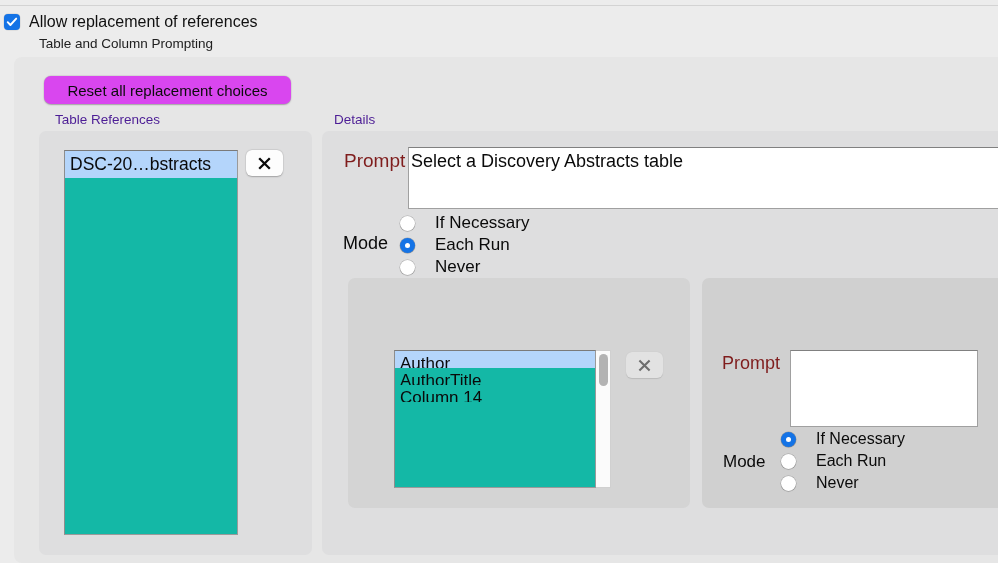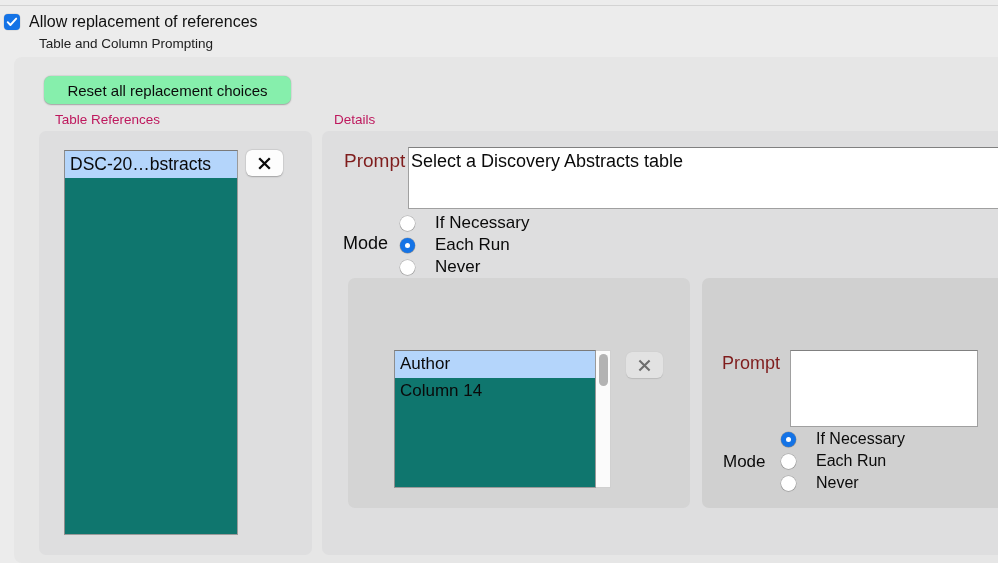--- a/index.html
+++ b/index.html
@@ -58,35 +58,35 @@
     position: absolute;
     left: 14px; top: 57px;
     width: 1000px; height: 506px;
     background: #e6e6e6;
     border-radius: 8px;
   }
   .reset-button {
     position: absolute;
     left: 44px; top: 76px;
     width: 247px; height: 28px;
-    background: #86efac;
+    background: #d946ef;
     border: none;
     border-radius: 7px;
     box-shadow: 0 0.5px 1.5px rgba(0,0,0,.28), 0 0 0 0.5px rgba(0,0,0,.04);
     font-family: "Liberation Sans", sans-serif;
     font-size: 15px;
     color: #0b0b0b;
     padding: 0;
     cursor: default;
   }
 
   .group-caption {
     position: absolute;
     font-size: 13.5px;
-    color: #be185d;
+    color: #4c1d95;
     white-space: nowrap;
   }
   .cap-table-refs { left: 55px; top: 112px; }
   .cap-details-1  { left: 334px; top: 112px; }
   .cap-col-refs   { left: 387px; top: 314px; }
   .cap-details-2  { left: 716px; top: 314px; }
 
   
   .sub-panel {
     position: absolute;
@@ -94,36 +94,36 @@
     border-radius: 7px;
   }
   .panel-table-refs { left: 39px;  top: 131px; width: 273px; height: 424px; }
   .panel-details-1  { left: 322px; top: 131px; width: 690px; height: 424px; }
   .panel-col-refs   { left: 348px; top: 278px; width: 342px; height: 230px; background:#d4d4d4; }
   .panel-details-2  { left: 702px; top: 278px; width: 312px; height: 230px; background:#d0d0d0; }
 
   
   .listbox {
     position: absolute;
-    background: #0f766e;
+    background: #14b8a6;
     border: 1px solid #9a9a9a;
     border-top-color: #7a7a7a;
     border-left-color: #8d8d8d;
     box-sizing: border-box;
     overflow: hidden;
   }
   .list-table { left: 64px; top: 150px; width: 174px; height: 385px; }
   .list-col   { left: 394px; top: 350px; width: 202px; height: 138px; }
 
   .list-row {
     font-size: 17px;
     color: #0a0a0a;
     padding: 0 2px 0 5px;
     line-height: 25px;
-    height: 27px;
+    height: 17px;
     white-space: nowrap;
     overflow: hidden;
   }
   .list-table .list-row { font-size: 17.5px; line-height: 27px; height: 27px; }
   .list-row.selected { background: #b4d5fb; }
 
   
   .scrollbar {
     position: absolute;
     left: 596px; top: 350px;
@@ -285,20 +285,21 @@
   <span class="radio on"></span>
   <span class="radio-text">Each Run</span>
 </div>
 <div class="radio-row rg1-r2">
   <span class="radio"></span>
   <span class="radio-text">Never</span>
 </div>
 
 <div class="listbox list-col">
   <div class="list-row selected">Author</div>
+  <div class="list-row">AuthorTitle</div>
   <div class="list-row">Column 14</div>
 </div>
 
 <div class="scrollbar">
   <div class="scroll-thumb"></div>
 </div>
 
 <button class="x-button x-btn-col">
   <svg width="17" height="17" viewBox="0 0 17 17">
     <path d="M3.4 3.4 L13.6 13.6 M13.6 3.4 L3.4 13.6" stroke="#6e6e6e" stroke-width="2.1" stroke-linecap="butt"></path>

